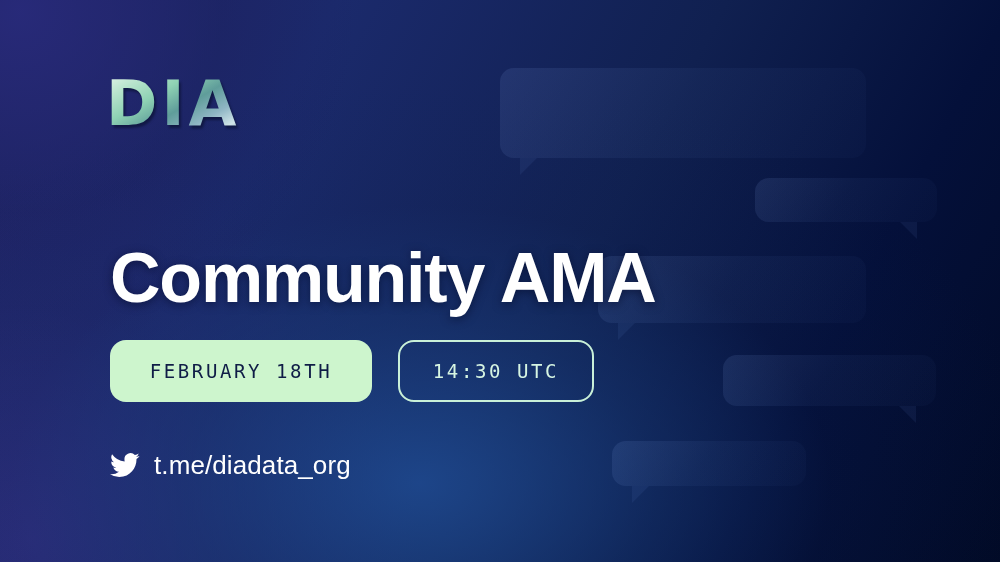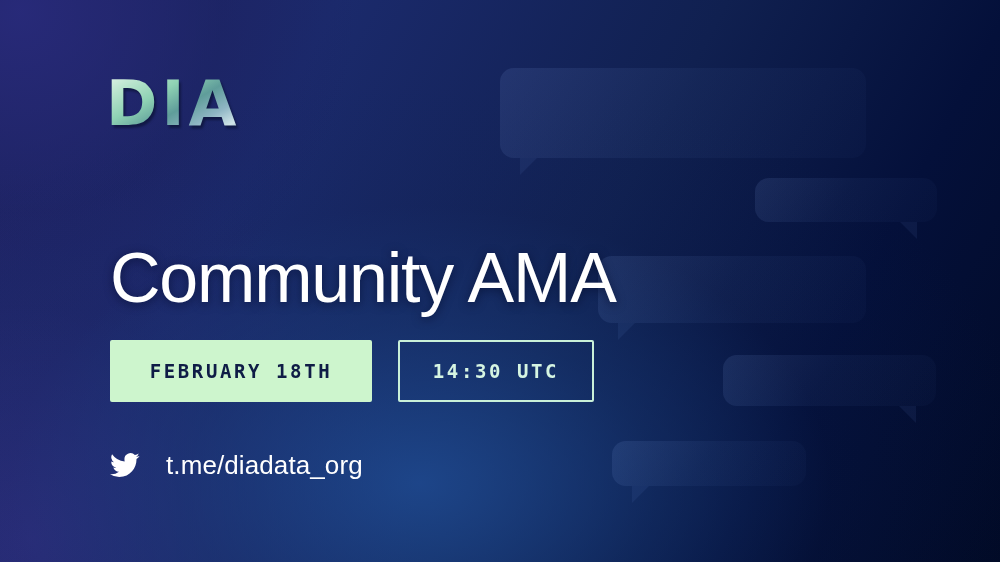--- a/index.html
+++ b/index.html
@@ -78,42 +78,42 @@
     -webkit-text-fill-color: transparent;
     filter: drop-shadow(2px 3px 1px rgba(5,12,40,0.55));
   }
 
   
   #headline {
     position: absolute;
     left: 4px;
     top: 196px;
     font-size: 70px;
-    font-weight: 400;
+    font-weight: 700;
     color: #ffffff;
     letter-spacing: -1.2px;
     line-height: 1;
     white-space: nowrap;
     text-shadow: 0 2px 10px rgba(4,10,36,0.55);
   }
 
   
   #badges {
     position: absolute;
     left: 4px;
     top: 340px;
     display: flex;
     align-items: center;
     gap: 26px;
   }
   .badge {
-    border-radius: 2px;
+    border-radius: 16px;
     font-family: "DejaVu Sans Mono", monospace;
     font-size: 19px;
-    font-weight: 700;
+    font-weight: 400;
     letter-spacing: 2.6px;
     display: flex;
     align-items: center;
     justify-content: center;
     height: 62px;
     box-sizing: border-box;
     white-space: nowrap;
   }
   #badge-date {
     background: #cdf5cd;
@@ -127,21 +127,21 @@
     width: 196px;
   }
 
   
   #social {
     position: absolute;
     left: 4px;
     top: 450px;
     display: flex;
     align-items: center;
-    gap: 26px;
+    gap: 14px;
   }
   #social svg { display: block; }
   #social-handle {
     color: #ffffff;
     font-size: 26px;
     letter-spacing: 0.1px;
     white-space: nowrap;
   }
 </style>
 </head>

